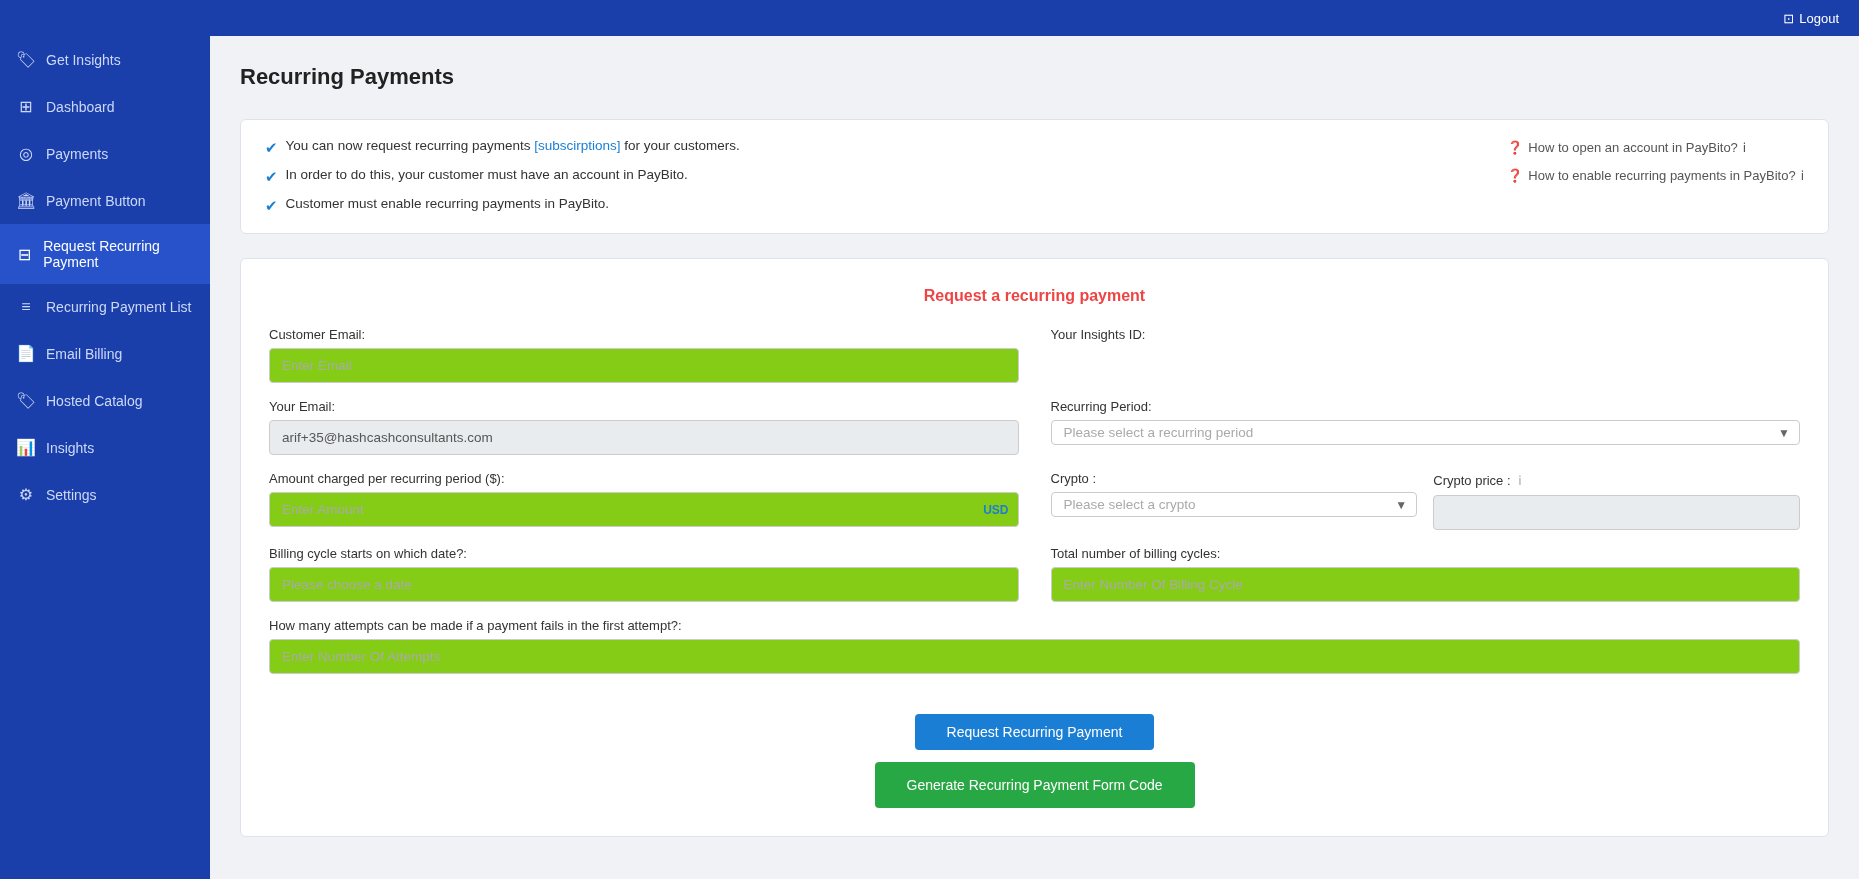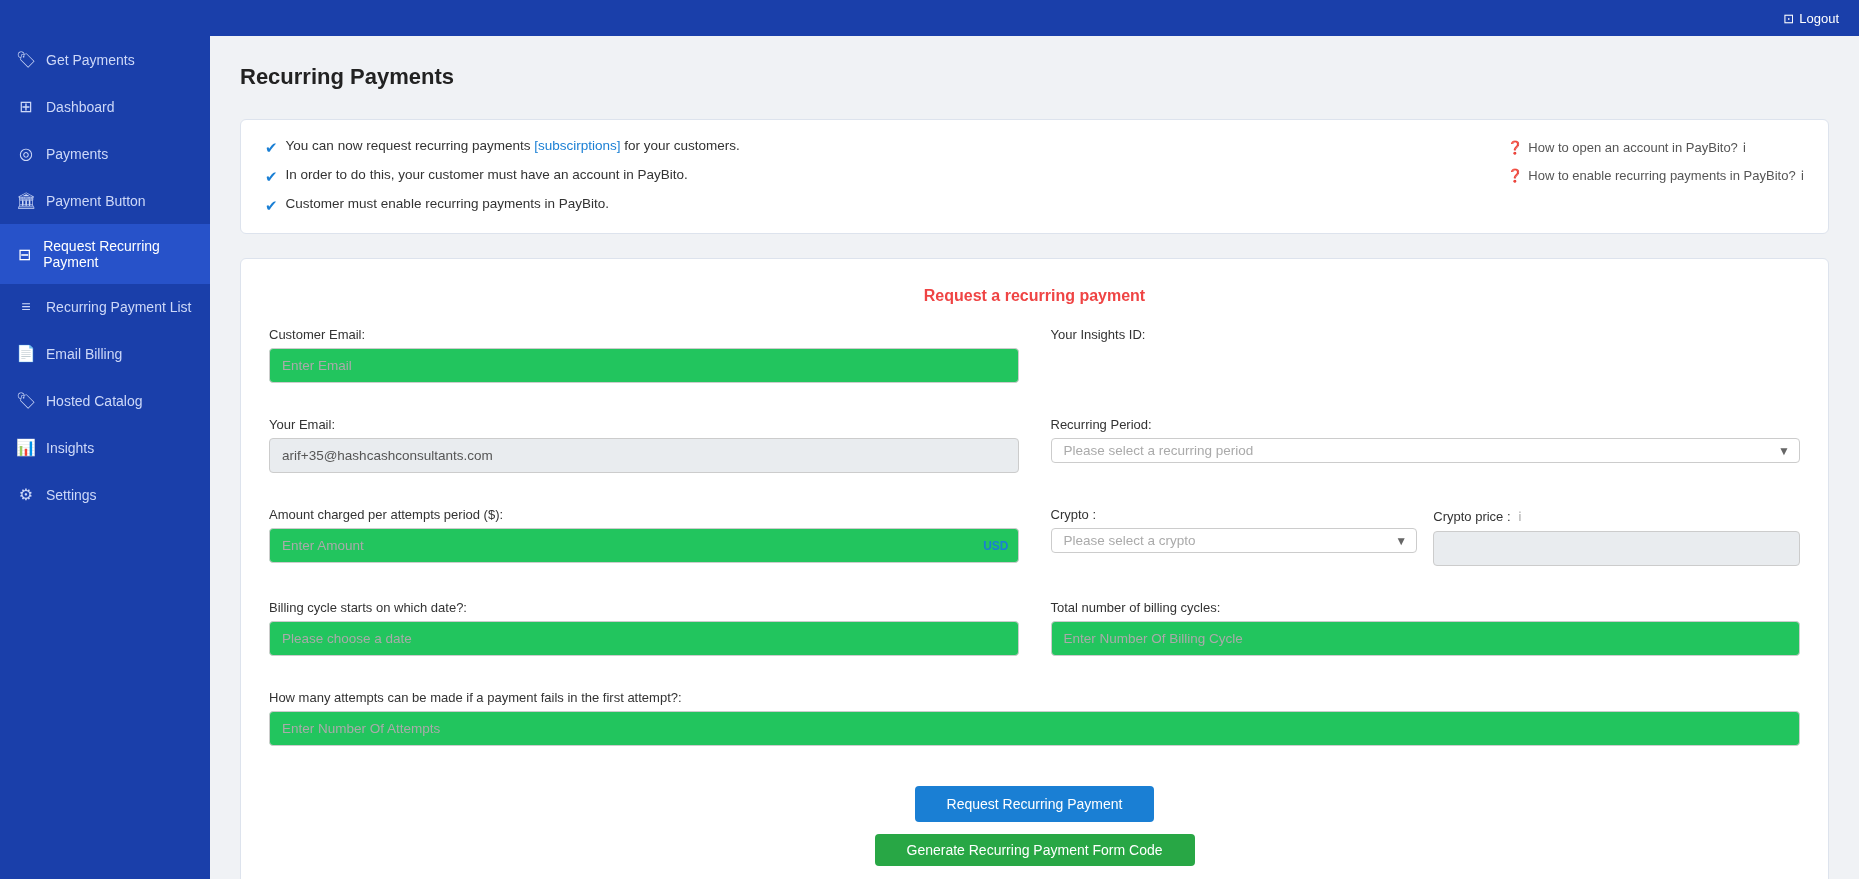--- a/index.html
+++ b/index.html
@@ -113,41 +113,41 @@
       text-align: center;
       font-size: 16px;
       font-weight: 600;
       color: #ef4444;
       margin-bottom: 22px;
     }
 
     .form-grid {
       display: grid;
       grid-template-columns: 1fr 1fr;
-      gap: 18px 32px;
+      gap: 0 32px;
     }
 
     .form-group {
       margin-bottom: 16px;
     }
     .form-label {
       font-size: 13px;
       color: #333;
       margin-bottom: 6px;
       display: block;
       font-weight: 500;
     }
     .form-input {
       width: 100%;
       padding: 9px 12px;
       border: 1px solid #ccc;
       border-radius: 4px;
       font-size: 13.5px;
       color: #333;
-      background: #22c55e;
+      background: #84cc16;
       outline: none;
     }
     .form-input.readonly { background: #e9ecef; color: #555; cursor: default; }
     .form-input::placeholder { color: #aaa; }
 
     .amount-wrapper {
       position: relative;
     }
     .amount-wrapper .usd-label {
       position: absolute;
@@ -213,21 +213,21 @@
       font-size: 14px;
       cursor: pointer;
       font-weight: 500;
       min-width: 220px;
     }
     .btn-green {
       background: #28a745;
       color: #fff;
       border: none;
       border-radius: 4px;
-      padding: 8px 32px;
+      padding: 15px 32px;
       font-size: 14px;
       cursor: pointer;
       font-weight: 500;
       min-width: 260px;
     }
   </style>
 </head>
 <body>
 
 <div class="topbar">
@@ -235,21 +235,21 @@
     <span>⊡</span>
     <span>Logout</span>
   </div>
 </div>
 
 <div class="layout">
 
   <nav class="sidebar">
     <div class="sidebar-item">
       <span class="sidebar-icon">🏷</span>
-      <span>Get Payments</span>
+      <span>Get Insights</span>
     </div>
     <div class="sidebar-item">
       <span class="sidebar-icon">⊞</span>
       <span>Dashboard</span>
     </div>
     <div class="sidebar-item">
       <span class="sidebar-icon">◎</span>
       <span>Payments</span>
     </div>
     <div class="sidebar-item">
@@ -337,21 +337,21 @@
           <label class="form-label">Recurring Period:</label>
           <div class="select-wrapper">
             <select class="form-select">
               <option value="" textcontent="Please select a recurring period">Please select a recurring period</option>
             </select>
             <span class="chevron">▼</span>
           </div>
         </div>
 
         <div class="form-group">
-          <label class="form-label">Amount charged per attempts period ($):</label>
+          <label class="form-label">Amount charged per recurring period ($):</label>
           <div class="amount-wrapper">
             <input class="form-input" type="number" style="padding-right: 45px;" placeholder="Enter Amount">
             <span class="usd-label">USD</span>
           </div>
         </div>
 
         <div class="form-group">
           <div class="crypto-row">
             <div>
               <label class="form-label">Crypto :</label>

